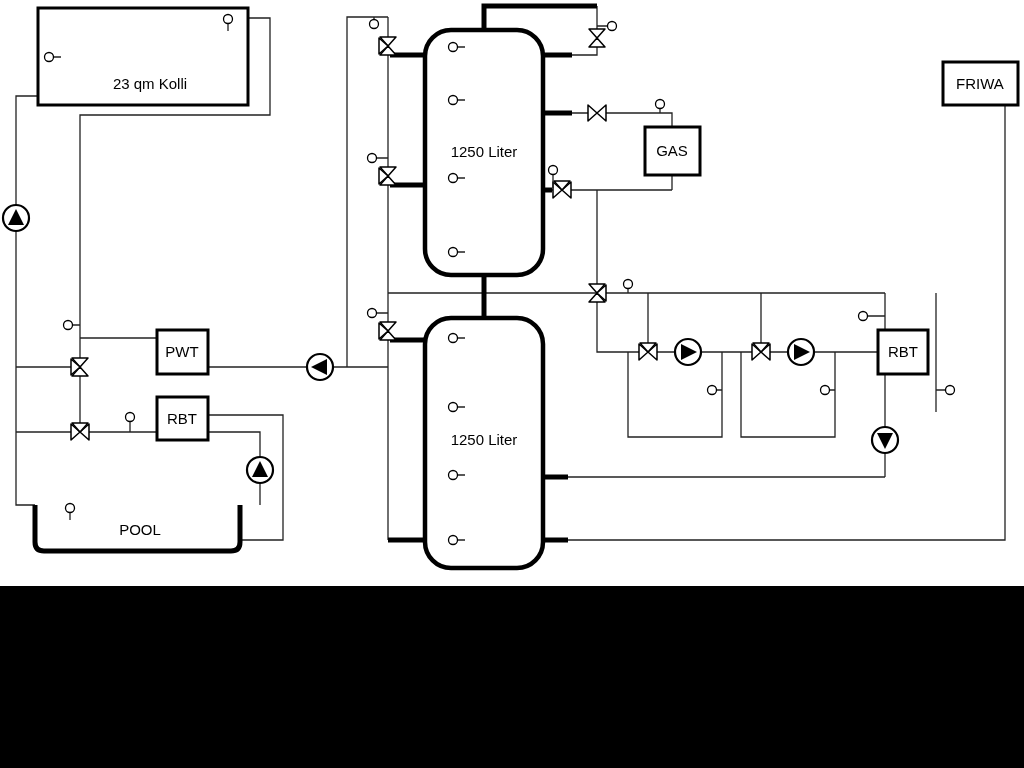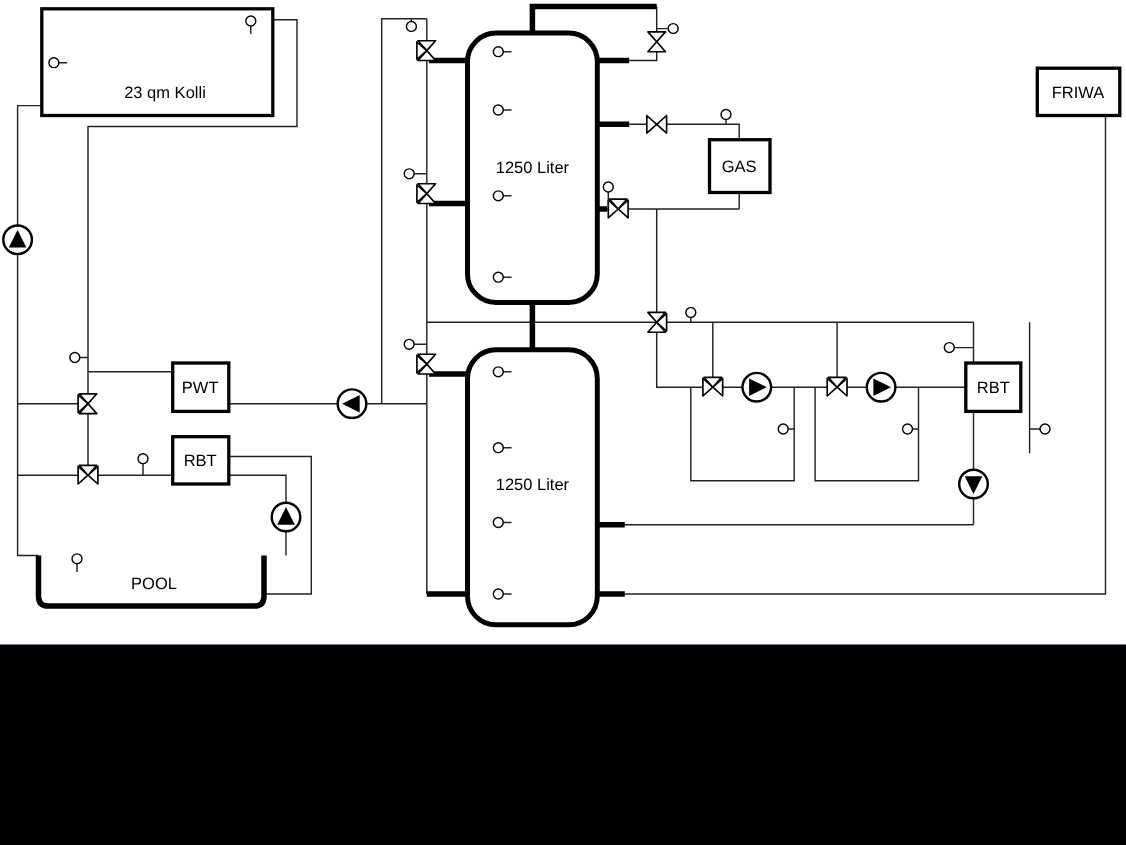--- a/index.html
+++ b/index.html
@@ -1,16 +1,16 @@
 <!DOCTYPE html>
 <html><head>
 <meta charset="utf-8">
 <style>
   html,body{margin:0;padding:0;background:#fff;}
-  #screen{position:relative;width:1024px;height:768px;background:#3b82f6;overflow:hidden;
+  #screen{position:relative;width:1024px;height:768px;background:#737373;overflow:hidden;
           font-family:"Liberation Sans","DejaVu Sans",sans-serif;}
   svg{position:absolute;left:0;top:0;}
   text{font-family:"Liberation Sans","DejaVu Sans",sans-serif;font-size:15px;fill:#000;}
   .pipe{fill:none;stroke:#222;stroke-width:1.3;}
   .pipe-thick{fill:none;stroke:#000;stroke-width:5;}
   .box{fill:#fff;stroke:#000;stroke-width:3;}
   .tank{fill:#fff;stroke:#000;stroke-width:4.5;}
   .valve{fill:#fff;stroke:#000;stroke-width:1.5;stroke-linejoin:round;}
   .pump-c{fill:#fff;stroke:#000;stroke-width:2.2;}
   .pump-t{fill:#000;stroke:none;}

